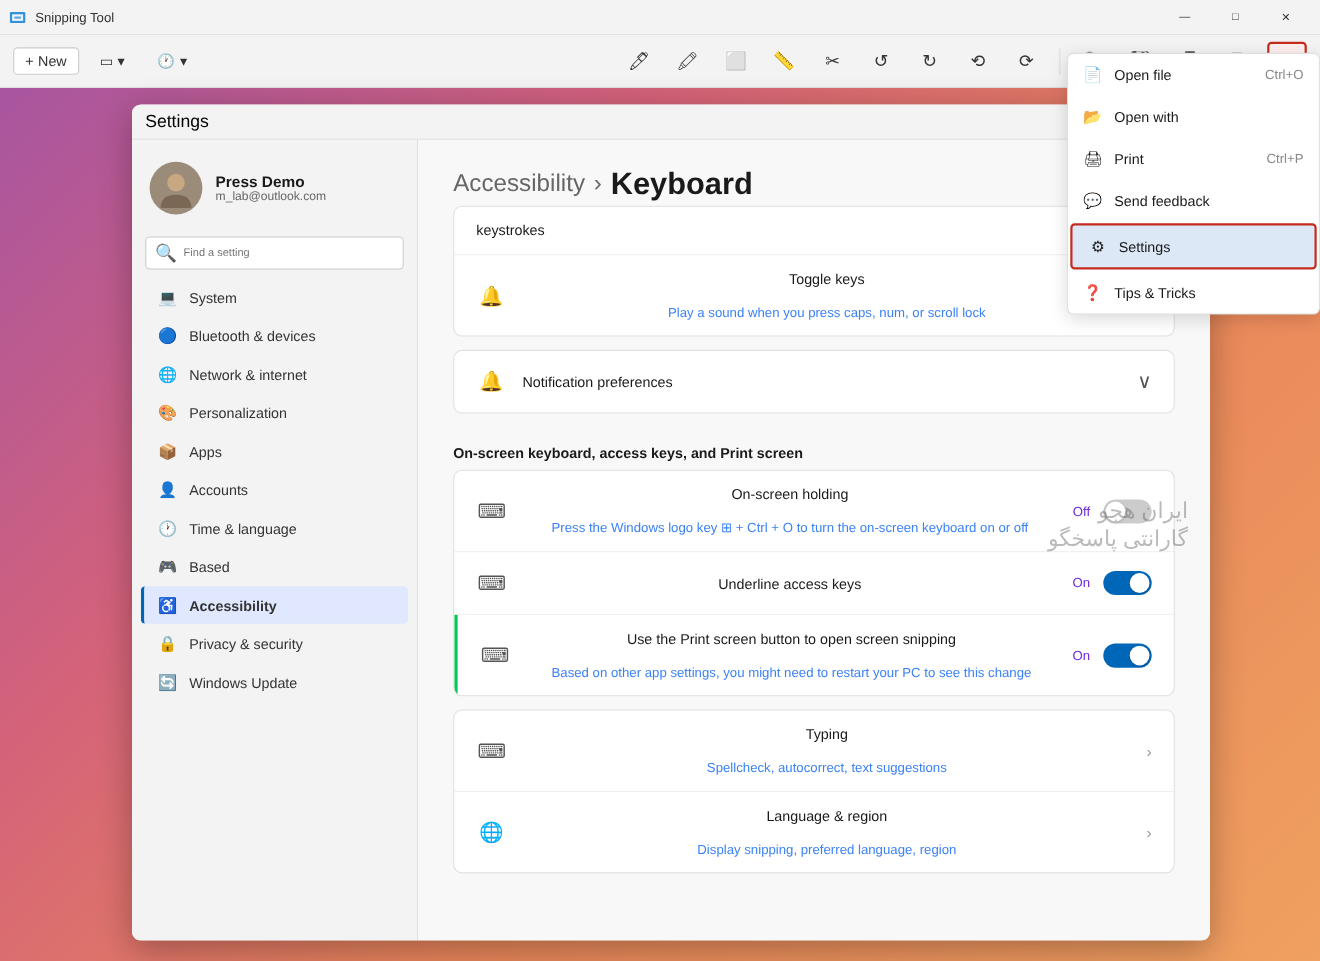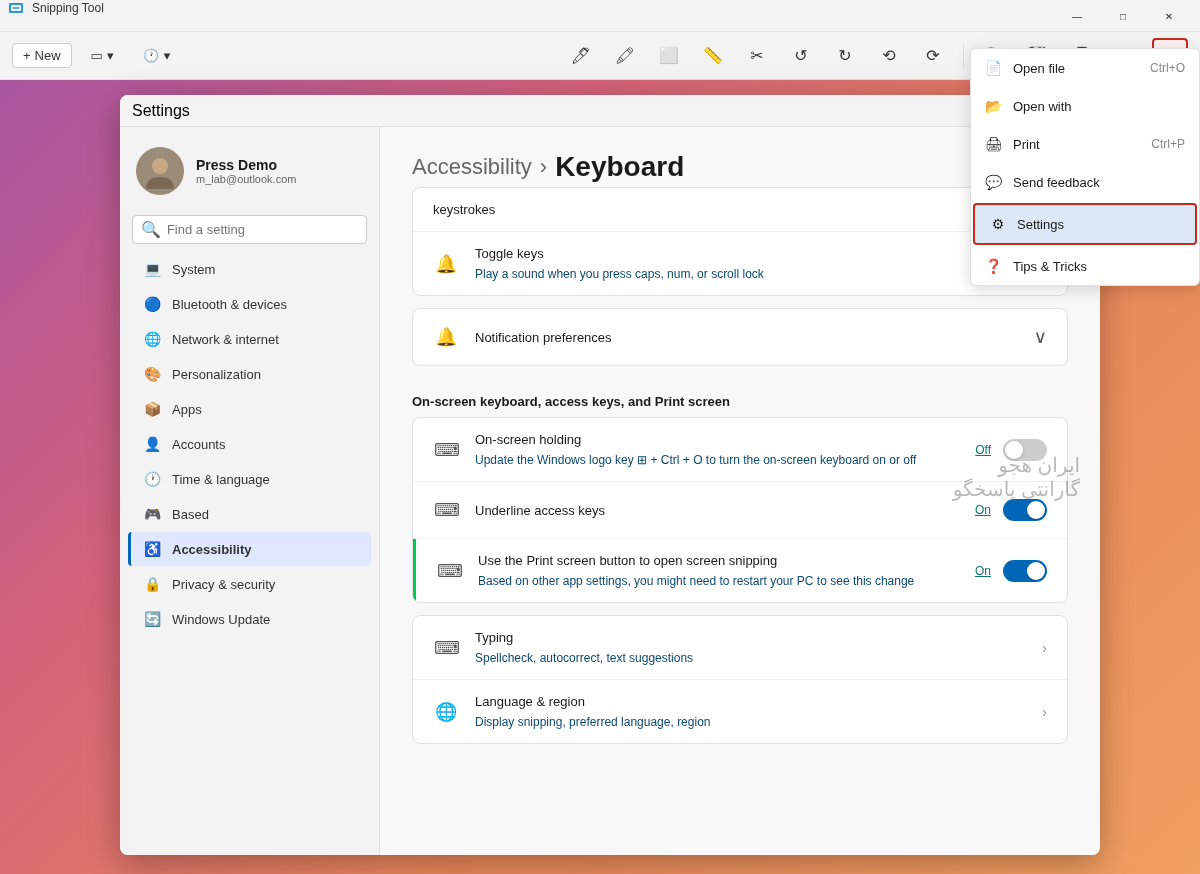--- a/index.html
+++ b/index.html
@@ -3,21 +3,21 @@
   <meta charset="utf-8">
   <style>
     * { margin: 0; padding: 0; box-sizing: border-box; }
     body { width: 1200px; height: 874px; overflow: hidden; font-family: 'Segoe UI', sans-serif; background: #f3f3f3; }
 
     
     .title-bar {
       height: 32px;
       background: #f3f3f3;
       display: flex;
-      align-items: flex-start;
+      align-items: center;
       padding: 0 8px;
       border-bottom: 1px solid #e0e0e0;
       justify-content: space-between;
     }
     .title-bar-left { display: flex; align-items: center; gap: 8px; }
     .title-bar-icon { width: 16px; height: 16px; }
     .title-bar-title { font-size: 12px; color: #333; }
     .title-bar-controls { display: flex; }
     .title-bar-btn {
       width: 46px; height: 32px;
@@ -134,21 +134,21 @@
       display: flex;
       align-items: center;
       background: white;
       border: 1px solid #ccc;
       border-radius: 4px;
       padding: 4px 8px;
       gap: 6px;
     }
     .search-input {
       border: none; outline: none; flex: 1;
-      font-size: 13px; background: transparent; color: #701a75;
+      font-size: 10px; background: transparent; color: #701a75;
     }
 
     .nav-item {
       display: flex; align-items: center; gap: 10px;
       padding: 8px 16px; cursor: pointer;
       font-size: 13px; color: #333;
       border-radius: 4px; margin: 1px 8px;
     }
     .nav-item.active {
       background: #e0e8ff;
@@ -171,49 +171,50 @@
       display: flex; align-items: center; gap: 8px;
     }
     .breadcrumb-current { font-size: 28px; font-weight: 600; color: #1a1a1a; }
 
     .setting-section {
       background: white;
       border-radius: 8px;
       margin-bottom: 12px;
       overflow: hidden;
       border: 1px solid #e0e0e0;
+      text-align: center;
     }
 
     .setting-item {
       display: flex; align-items: center;
       padding: 14px 20px;
       border-bottom: 1px solid #f0f0f0;
       gap: 14px;
     }
     .setting-item:last-child { border-bottom: none; }
 
     .setting-item-icon {
       width: 28px; height: 28px;
       display: flex; align-items: center; justify-content: center;
       font-size: 18px; color: #555; flex-shrink: 0;
     }
     .setting-item-text { flex: 1; }
     .setting-item-title { font-size: 13px; font-weight: 500; color: #1a1a1a; }
-    .setting-item-desc { font-size: 12px; color: #0c4a6e; margin-top: 6px; }
+    .setting-item-desc { font-size: 12px; color: #3b82f6; margin-top: 16px; }
 
     .toggle {
       width: 44px; height: 22px;
       border-radius: 11px;
       display: flex; align-items: center;
       cursor: pointer; position: relative;
       flex-shrink: 0;
     }
     .toggle.on { background: #0067b8; }
     .toggle.off { background: #ccc; }
-    .toggle-label { font-size: 12px; margin-right: 6px; color: #0f766e; text-decoration: underline; }
+    .toggle-label { font-size: 12px; margin-right: 6px; color: #6d28d9; }
     .toggle-knob {
       width: 18px; height: 18px;
       border-radius: 50%; background: white;
       position: absolute;
       box-shadow: 0 1px 3px rgba(0,0,0,0.2);
     }
     .toggle.on .toggle-knob { right: 2px; }
     .toggle.off .toggle-knob { left: 2px; }
 
     .toggle-group { display: flex; align-items: center; gap: 6px; }
@@ -498,21 +499,21 @@
           </div>
         </div>
 
         <div class="section-label">On-screen keyboard, access keys, and Print screen</div>
 
         <div class="setting-section">
           <div class="setting-item">
             <div class="setting-item-icon">⌨</div>
             <div class="setting-item-text">
               <div class="setting-item-title">On-screen holding</div>
-              <div class="setting-item-desc">Update the Windows logo key ⊞ + Ctrl + O to turn the on-screen keyboard on or off</div>
+              <div class="setting-item-desc">Press the Windows logo key ⊞ + Ctrl + O to turn the on-screen keyboard on or off</div>
             </div>
             <div class="toggle-group">
               <span class="toggle-label">Off</span>
               <div class="toggle off">
                 <div class="toggle-knob"></div>
               </div>
             </div>
           </div>
 
           <div class="setting-item">

